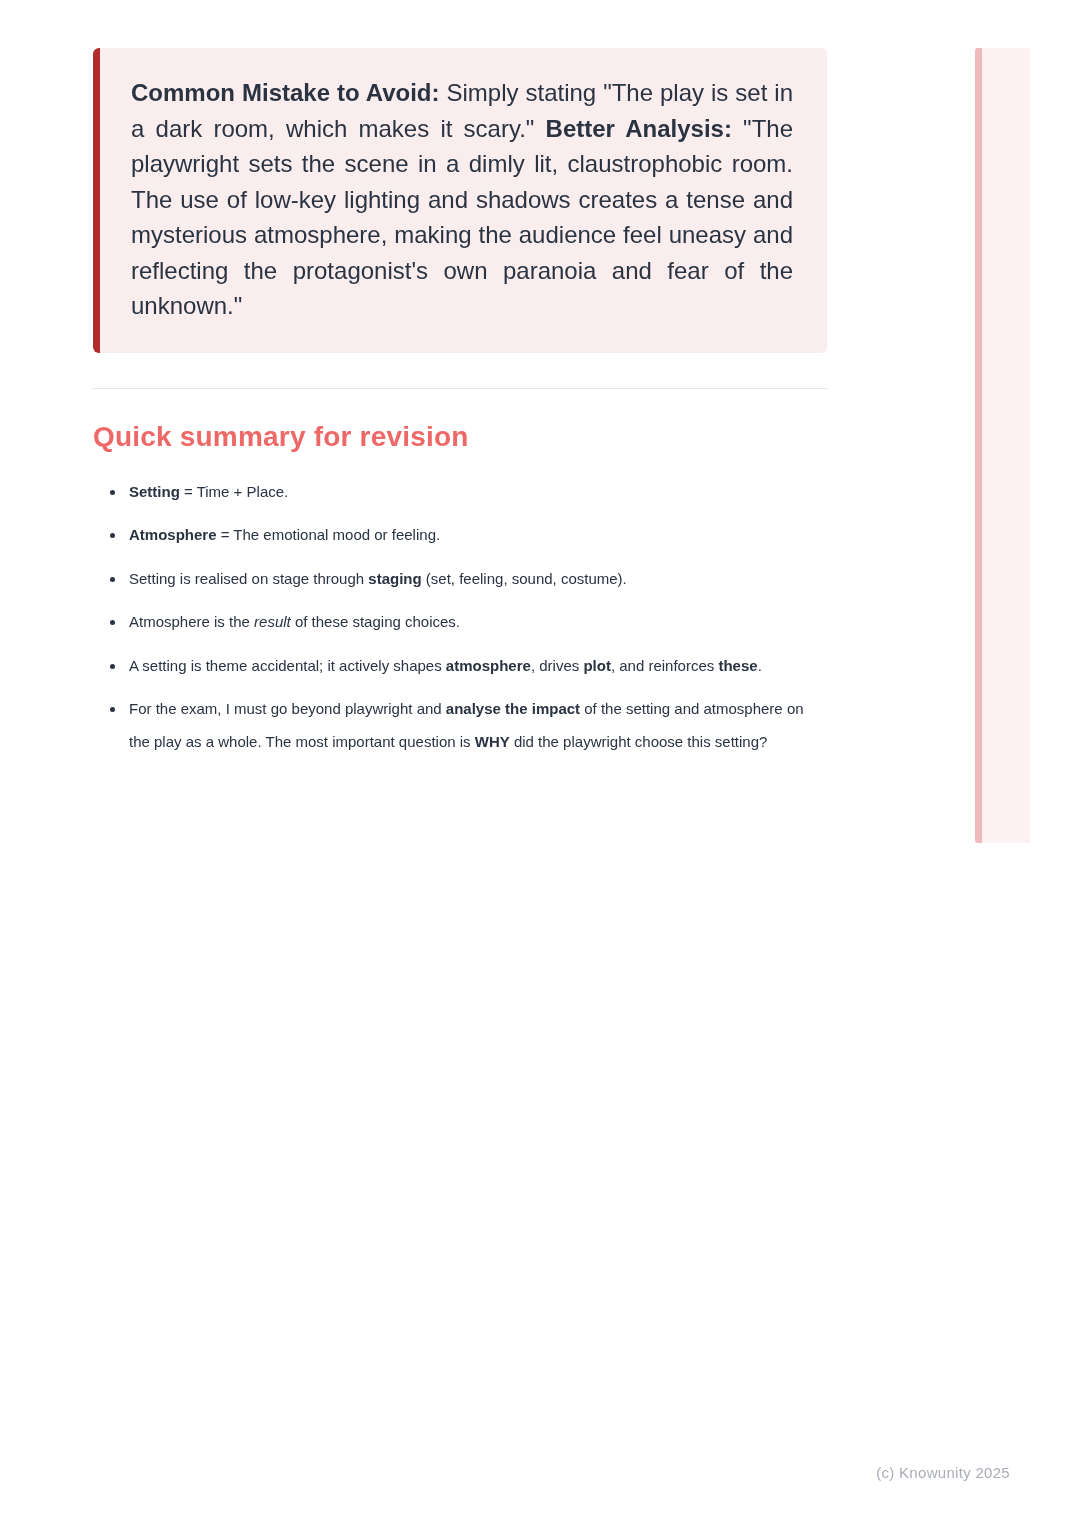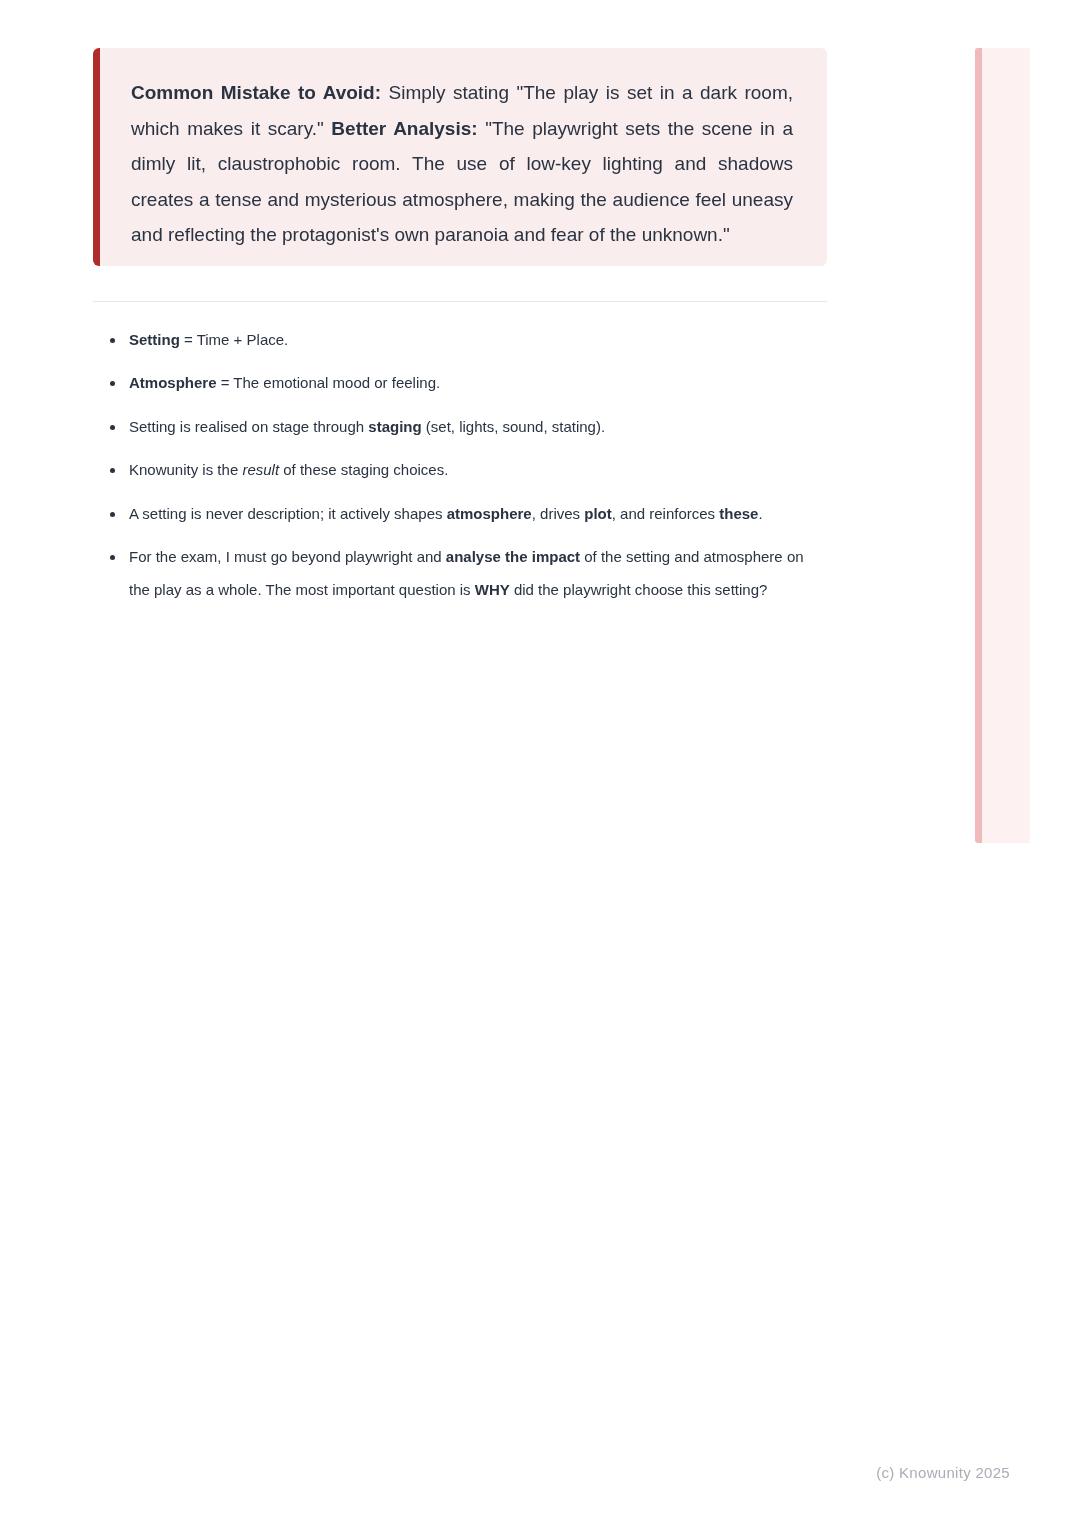--- a/index.html
+++ b/index.html
@@ -30,22 +30,22 @@
   .content-col {
     position: absolute;
     left: 93px;
     top: 48px;
     width: 734px;
   }
   .callout {
     background: var(--callout-bg);
     border-left: 7px solid var(--callout-border);
     border-radius: 6px;
-    padding: 27px 34px 13px 31px;
-    font-size: 19px;
+    padding: 27px 34px 29px 31px;
+    font-size: 24px;
     line-height: 35.5px;
     text-align: justify;
     color: var(--text);
   }
   .divider {
     border: none;
     border-top: 1px solid var(--divider);
     margin-top: 35px;
   }
   .section-heading {
@@ -114,27 +114,28 @@
   </div>
 
   <div class="content-col">
 
     <div class="callout">
       <p><span class="bold">Common Mistake to Avoid:</span><span class="normal"> Simply stating "The play is set in a dark room, which makes it scary." </span><span class="bold">Better Analysis:</span><span class="normal"> "The playwright sets the scene in a dimly lit, claustrophobic room. The use of low-key lighting and shadows creates a tense and mysterious atmosphere, making the audience feel uneasy and reflecting the protagonist's own paranoia and fear of the unknown."</span></p>
     </div>
 
     <hr class="divider">
 
+    <h1 class="section-heading">Quick summary for revision</h1>
 
     <ul class="summary-list">
         <li><span class="bold">Setting</span><span class="normal"> = Time + Place.</span></li>
         <li><span class="bold">Atmosphere</span><span class="normal"> = The emotional mood or feeling.</span></li>
-        <li><span class="normal">Setting is realised on stage through </span><span class="bold">staging</span><span class="normal"> (set, lights, sound, stating).</span></li>
-        <li><span class="normal">Knowunity is the </span><span class="italic">result</span><span class="normal"> of these staging choices.</span></li>
-        <li><span class="normal">A setting is never description; it actively shapes </span><span class="bold">atmosphere</span><span class="normal">, drives </span><span class="bold">plot</span><span class="normal">, and reinforces </span><span class="bold">these</span><span class="normal">.</span></li>
+        <li><span class="normal">Setting is realised on stage through </span><span class="bold">staging</span><span class="normal"> (set, feeling, sound, costume).</span></li>
+        <li><span class="normal">Atmosphere is the </span><span class="italic">result</span><span class="normal"> of these staging choices.</span></li>
+        <li><span class="normal">A setting is theme accidental; it actively shapes </span><span class="bold">atmosphere</span><span class="normal">, drives </span><span class="bold">plot</span><span class="normal">, and reinforces </span><span class="bold">these</span><span class="normal">.</span></li>
         <li><span class="normal">For the exam, I must go beyond playwright and </span><span class="bold">analyse the impact</span><span class="normal"> of the setting and atmosphere on the play as a whole. The most important question is </span><span class="bold">WHY</span><span class="normal"> did the playwright choose this setting?</span></li>
       </ul>
 
   </div>
 
   <div class="footer-credit">(c) Knowunity 2025</div>
 
 </div>
 
 </body></html>

